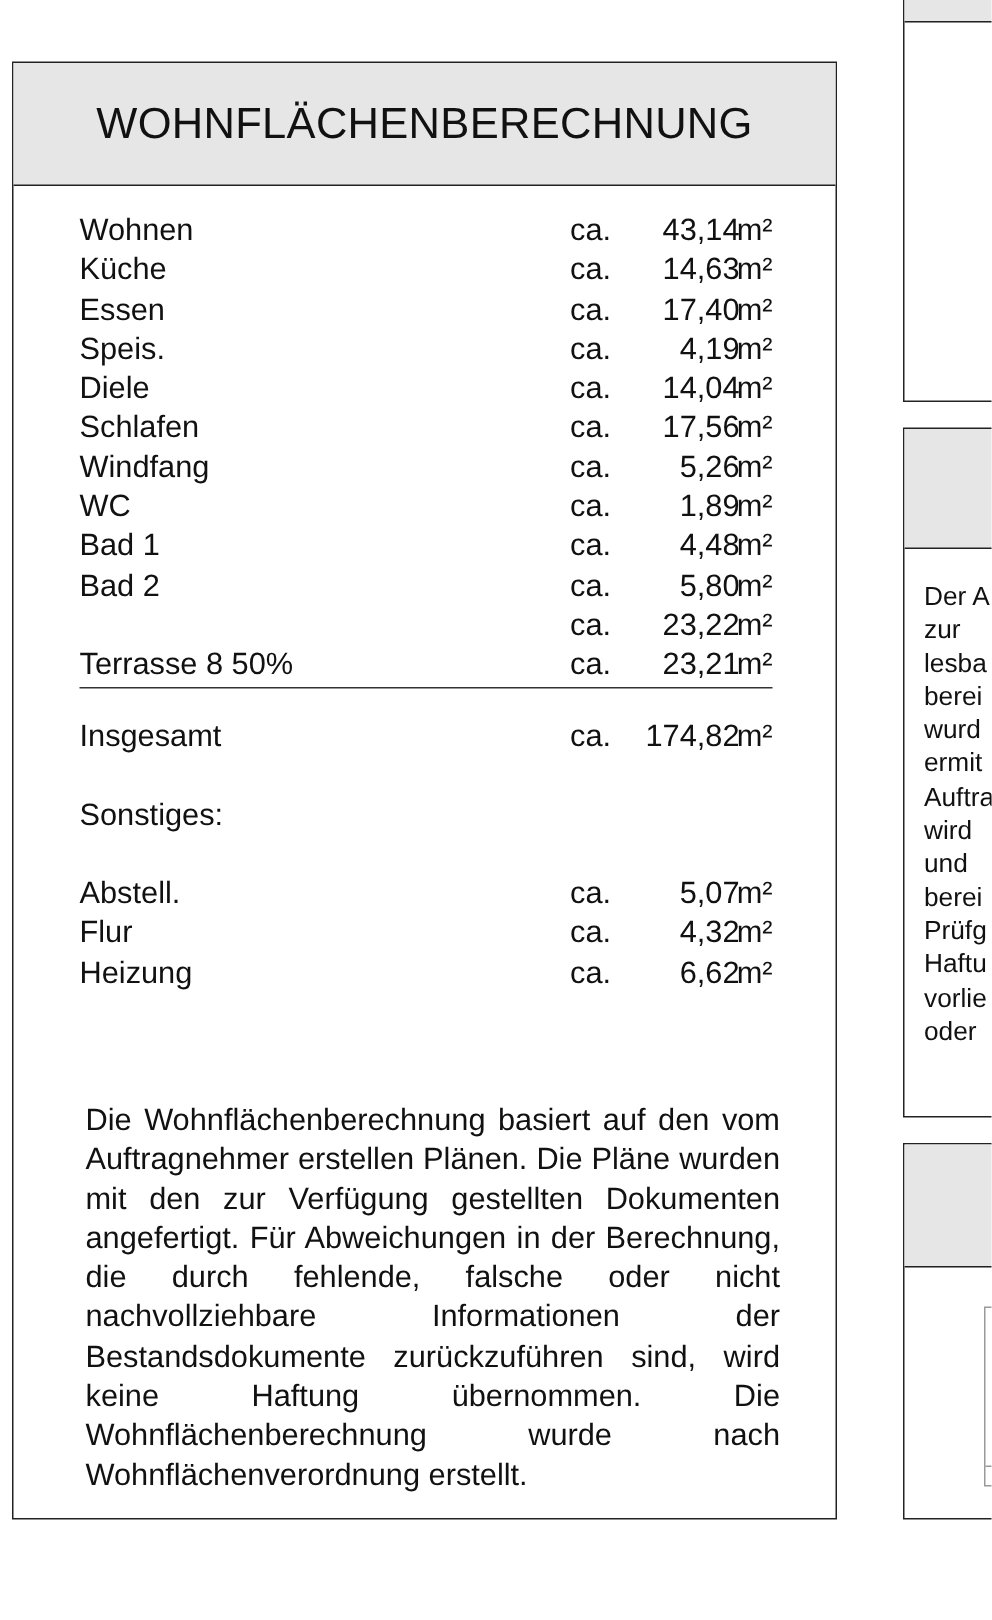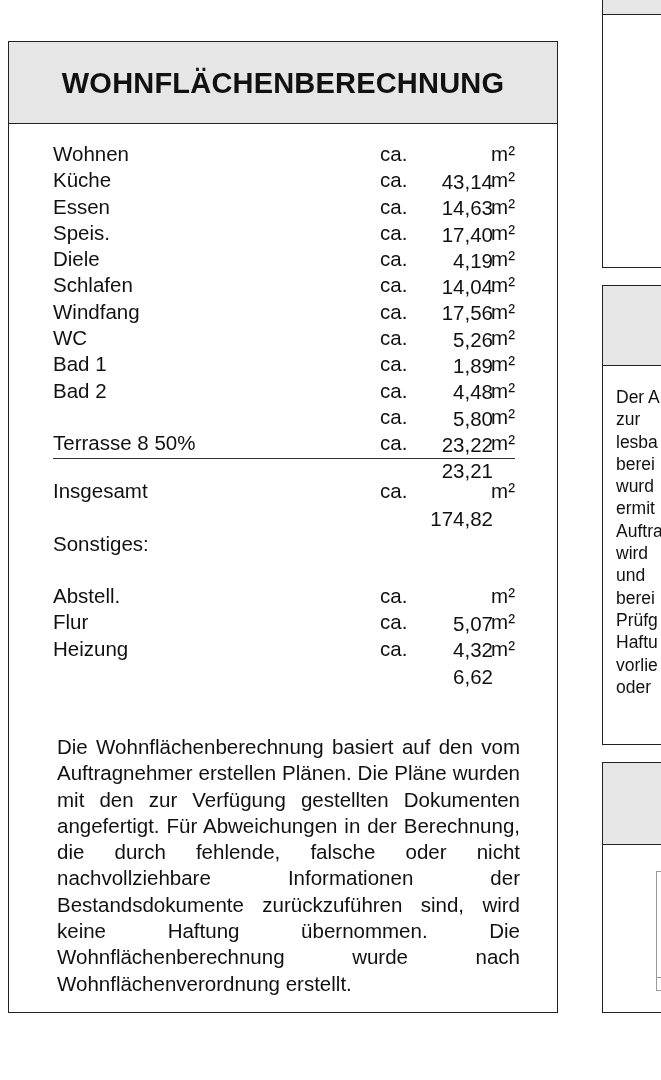--- a/index.html
+++ b/index.html
@@ -35,21 +35,21 @@
     }
     #main-panel .panel-header {
       height: 82px;
       display: flex;
       align-items: center;
       justify-content: center;
     }
     .title {
       font-size: 29px;
       letter-spacing: 0.2px;
-      font-weight: bold;
+      font-weight: normal;
       margin: 0;
       padding-top: 2px;
     }
     .rows {
       position: absolute;
       left: 44px;
       right: 42px;
     }
     .row {
       position: relative;
@@ -62,21 +62,20 @@
       left: 0;
     }
     .row .ca {
       position: absolute;
       left: 315px;
       margin-left: 12px;
     }
     .row .val {
       position: absolute;
       right: 22px;
-      margin-top: 28px;
     }
     .row .unit {
       position: absolute;
       right: 0;
     }
     #rooms {
       top: 99px;
     }
     .separator {
       position: absolute;

